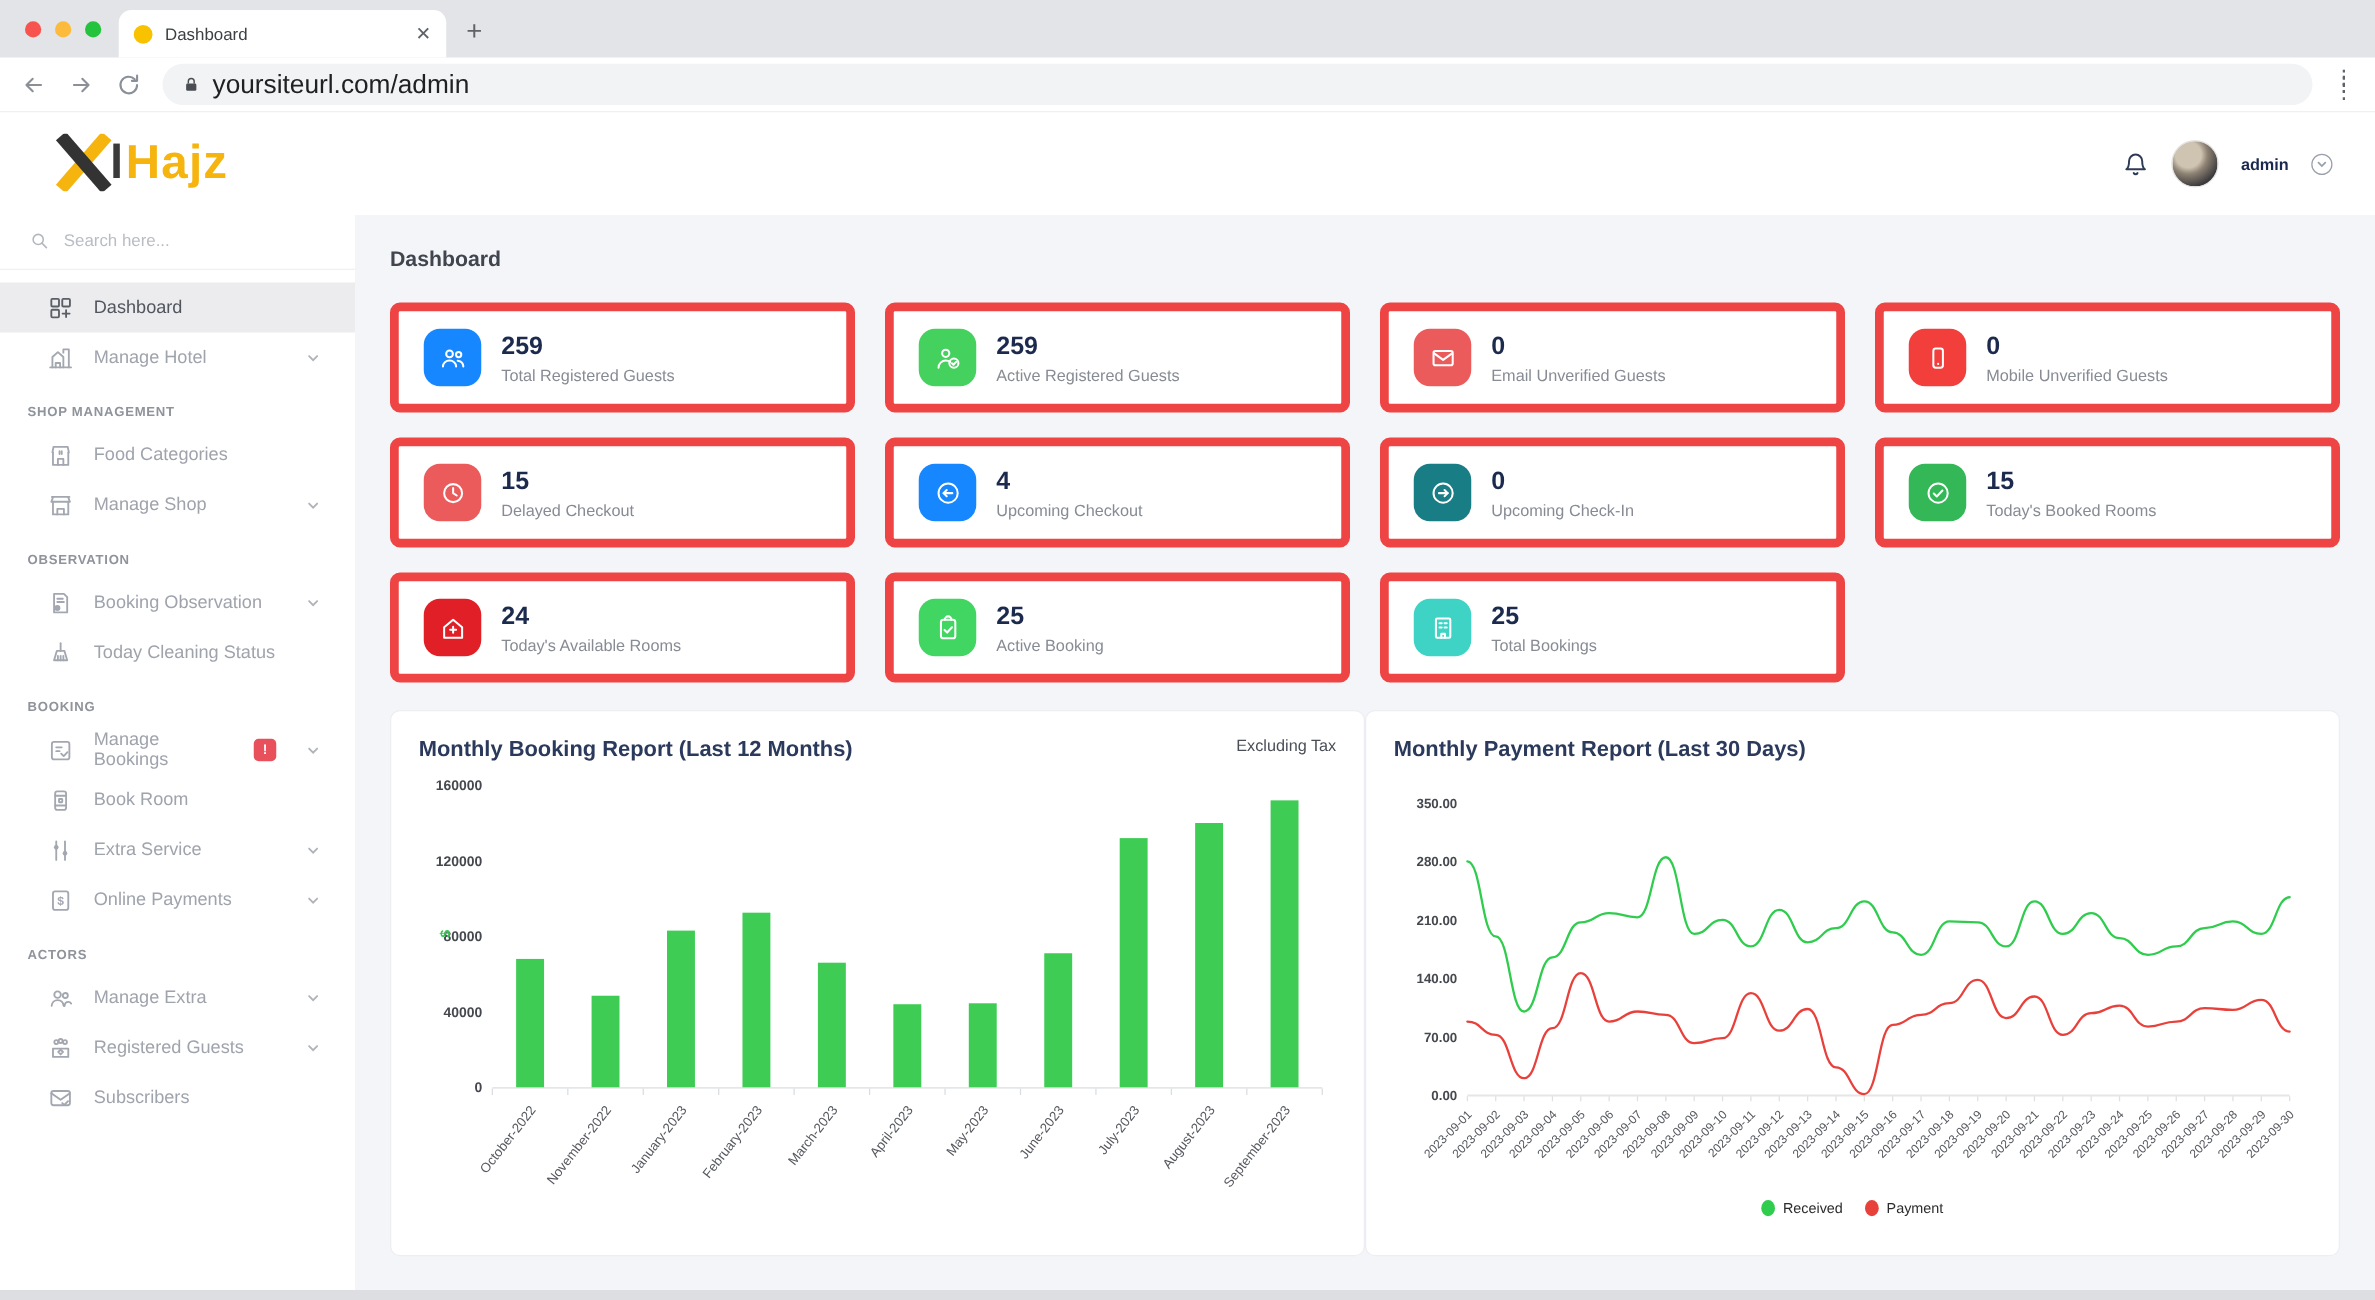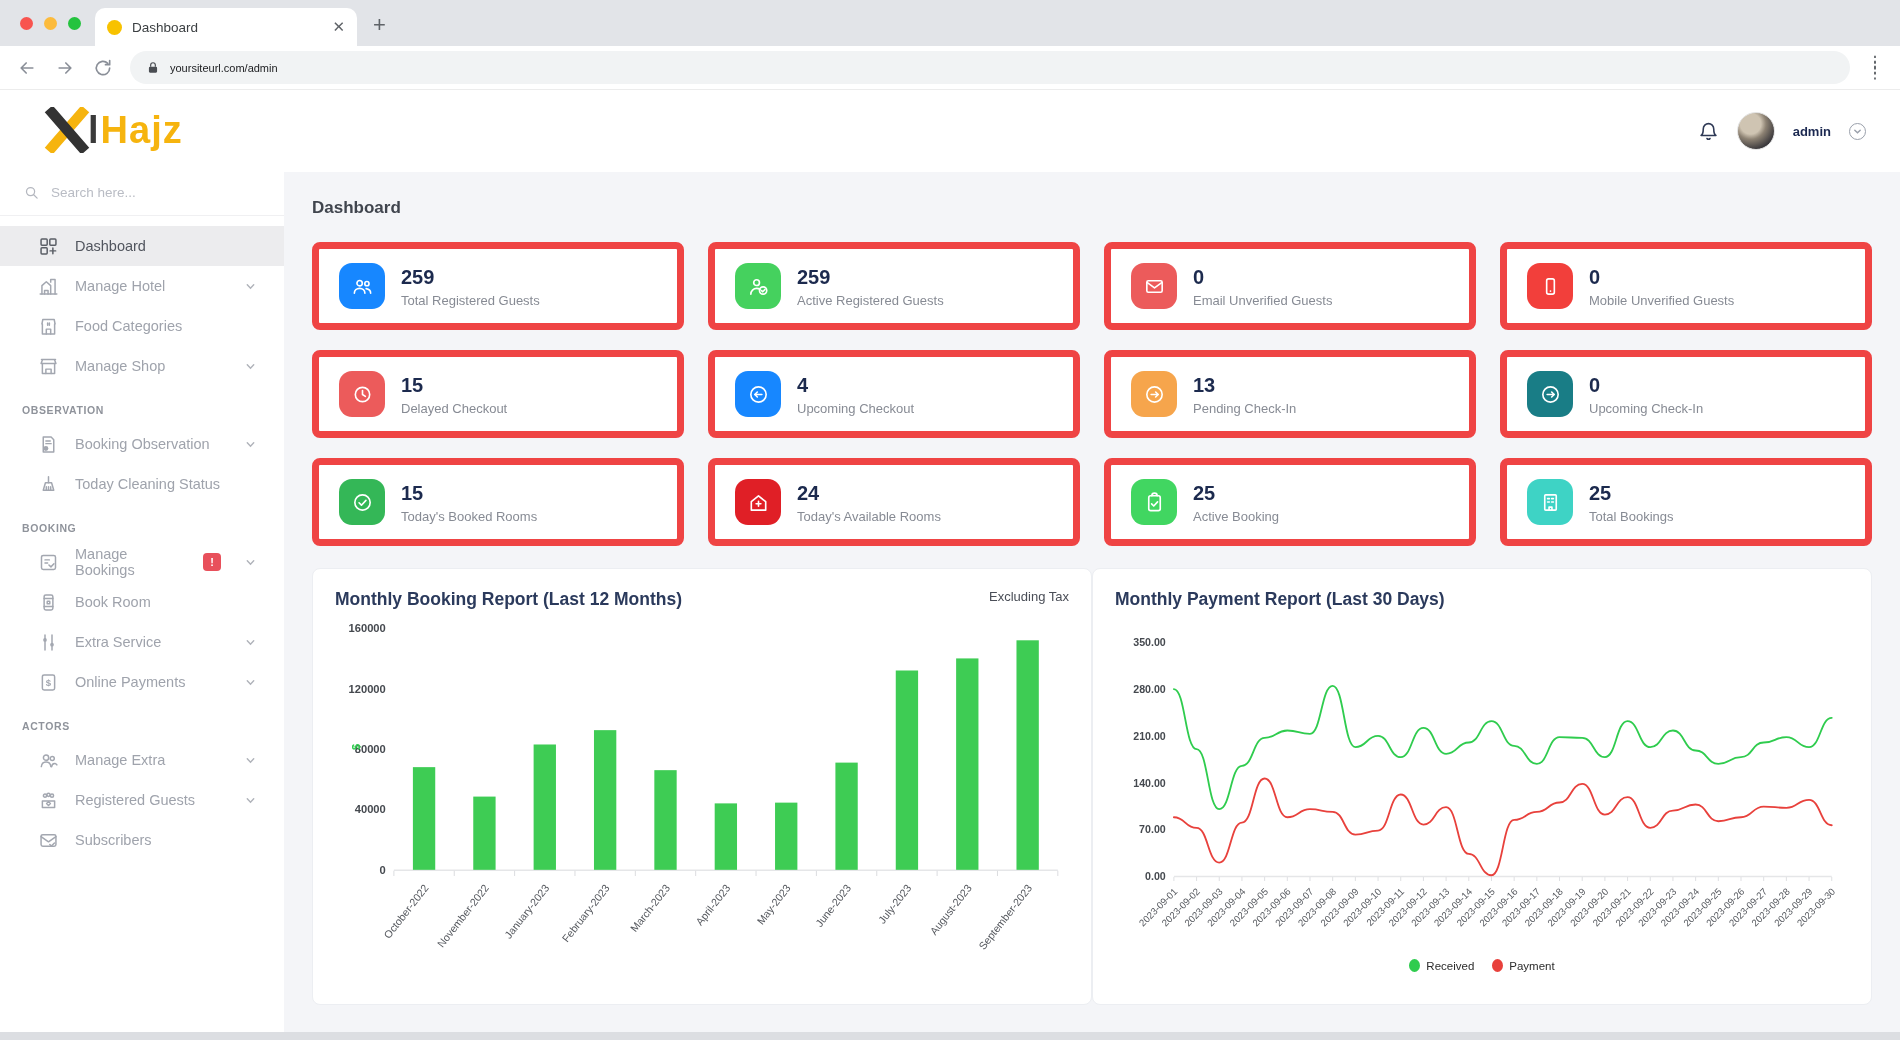--- a/index.html
+++ b/index.html
@@ -14,21 +14,21 @@
          display:flex; align-items:center; padding:0 12px; gap:10px; }
   .tab-fav { width:15px; height:15px; border-radius:50%; background:#f8c200; flex:none; }
   .tab-title { font-size:13.5px; color:#3c4043; flex:1; }
   .tab-close { color:#5f6368; font-size:15px; cursor:default; }
   .newtab { font-size:22px; color:#5f6368; margin:0 0 8px 16px; }
   .toolbar { height:44px; background:#fff; display:flex; align-items:center; padding:0 16px; gap:16px; border-bottom:1px solid #ececec; }
   .navbtn { color:#8a8f98; width:22px; height:22px; display:flex; align-items:center; justify-content:center; }
   .navbtn svg { width:20px; height:20px; }
   .urlbar { flex:1; height:33px; background:#f1f3f4; border-radius:17px; display:flex; align-items:center; padding:0 16px; gap:10px; }
   .urlbar svg { width:14px; height:14px; color:#4a4d52; }
-  .url-text { font-size:11px; color:#202124; }
+  .url-text { font-size:21px; color:#202124; }
   .kebab { color:#5f6368; font-size:17px; letter-spacing:0; line-height:5px; text-align:center; width:18px; }
 
   
   .app { display:flex; height:950px; position:relative; }
   .sidebar { width:284px; background:#fff; flex:none; display:flex; flex-direction:column; }
   .logo { height:80px; display:flex; align-items:center; padding-left:44px; gap:2px; }
   .logo svg { width:46px; height:46px; }
   .logo-mid { font-size:38px; font-weight:800; color:#3a3a3a; margin-left:-4px; }
   .logo-name { font-size:38px; font-weight:800; color:#f6b40e; letter-spacing:1px; }
   .search-row { display:flex; align-items:center; gap:12px; padding:0 24px; height:46px; border-bottom:1px solid #f0f0f2; }
@@ -158,20 +158,21 @@
               <path d="M7.5 20.5v-4h4v4"></path>
             </svg>
           </span>
           <span class="nav-label">Manage Hotel</span>
           <span class="nav-chev">
             <svg viewBox="0 0 12 12" fill="none" stroke="currentColor" stroke-width="1.6" stroke-linecap="round">
               <path d="M2.5 4.2 6 7.8 9.5 4.2"></path>
             </svg>
           </span>
         </div>
+        <div class="nav-section">SHOP MANAGEMENT</div>
         <div class="nav-item">
           <span class="icon">
             <svg viewBox="0 0 24 24" fill="none" stroke="currentColor" stroke-width="1.7" stroke-linecap="round" stroke-linejoin="round">
               <path d="M4.5 9 5.5 4h13l1 5"></path>
               <path d="M5 9v11.5h14V9"></path>
               <path d="M9.5 20.5v-5.5h5v5.5"></path>
               <path d="M11 8v2.5M13 8v2.5"></path>
             </svg>
           </span>
           <span class="nav-label">Food Categories</span>
@@ -409,33 +410,20 @@
             <div class="card-icon" style="background: rgb(23, 135, 255);">
               <svg viewBox="0 0 24 24" fill="none" stroke="currentColor" stroke-width="1.7" stroke-linecap="round" stroke-linejoin="round">
                 <circle cx="12" cy="12" r="8"></circle>
                 <path d="M15.5 12H8.2"></path>
                 <path d="M10.8 9.4 8.2 12l2.6 2.6"></path>
               </svg>
             </div>
             <div>
               <div class="card-value">4</div>
               <div class="card-label">Upcoming Checkout</div>
-            </div>
-          </div>
-          <div class="card">
-            <div class="card-icon" style="background: rgb(246, 165, 76);">
-              <svg viewBox="0 0 24 24" fill="none" stroke="currentColor" stroke-width="1.7" stroke-linecap="round" stroke-linejoin="round">
-                <circle cx="12" cy="12" r="8"></circle>
-                <path d="M8.5 12h7.3"></path>
-                <path d="M13.2 9.4 15.8 12l-2.6 2.6"></path>
-              </svg>
-            </div>
-            <div>
-              <div class="card-value">13</div>
-              <div class="card-label">Pending Check-In</div>
             </div>
           </div>
           <div class="card">
             <div class="card-icon" style="background: rgb(25, 125, 134);">
               <svg viewBox="0 0 24 24" fill="none" stroke="currentColor" stroke-width="1.7" stroke-linecap="round" stroke-linejoin="round">
                 <circle cx="12" cy="12" r="8"></circle>
                 <path d="M8.5 12h7.3"></path>
                 <path d="M13.2 9.4 15.8 12l-2.6 2.6"></path>
               </svg>
             </div>

